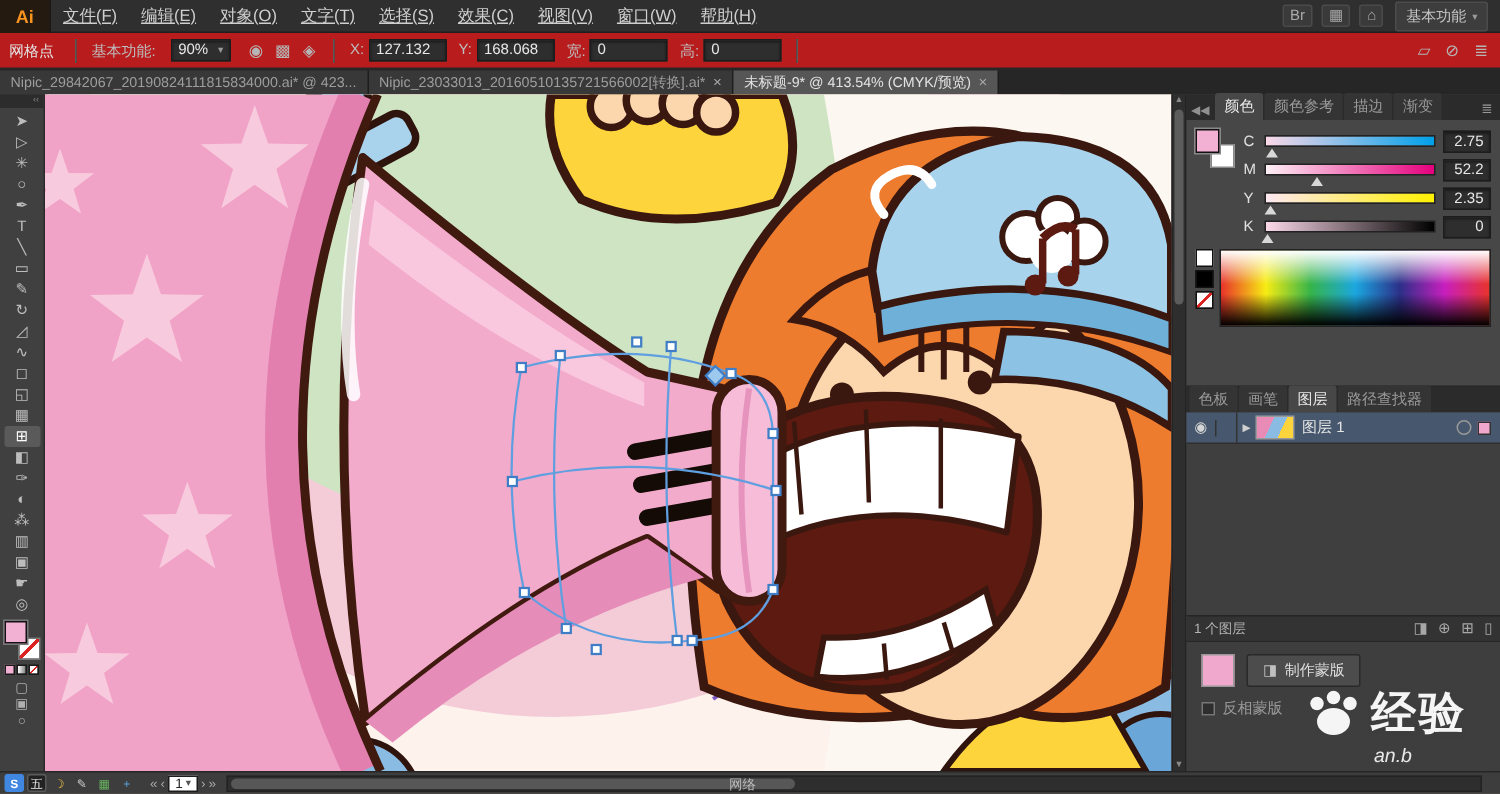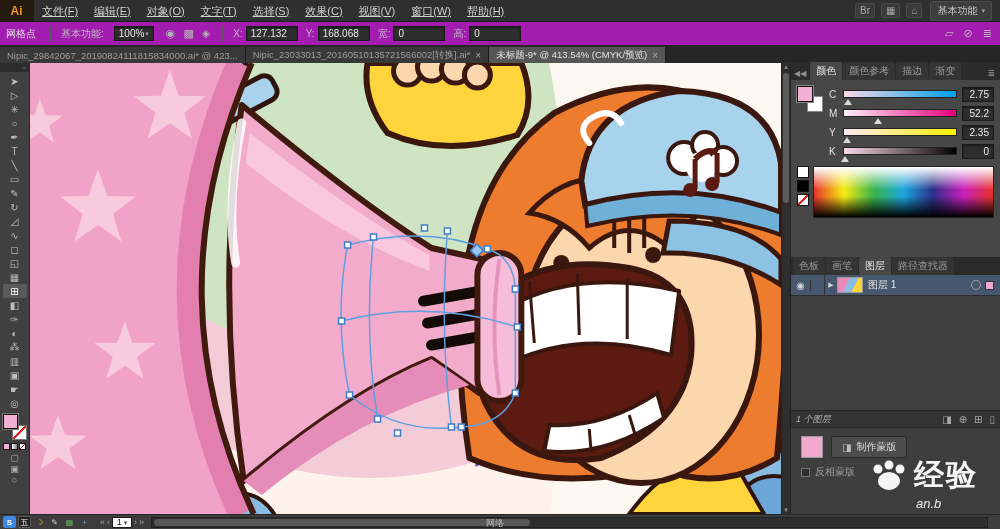--- a/index.html
+++ b/index.html
@@ -9,21 +9,21 @@
 
   
   .menubar { height:22px; background:#2f2f2f; border-bottom:1px solid #1f1f1f; display:flex; align-items:center; font-size:11px; flex:0 0 22px; }
   .ai-logo { width:34px; height:22px; background:#241a10; color:#f7931e; font-weight:bold; font-size:12px; display:flex; align-items:center; justify-content:center; border-right:1px solid #191919; }
   .menu-item { padding:0 8px; height:22px; line-height:22px; color:#cfcfcf; cursor:default;text-decoration:underline; }
   .menubar-right { margin-left:auto; display:flex; align-items:center; gap:8px; padding-right:8px; }
   .mb-icon { color:#a9a9a9; font-size:10px; border:1px solid #4a4a4a; background:#3a3a3a; padding:1px 4px; border-radius:2px; }
   .workspace-switch { display:flex; align-items:center; gap:4px; font-size:10px; color:#c5c5c5; background:#3d3d3d; border:1px solid #4c4c4c; border-radius:2px; padding:2px 6px; }
 
   
-  .controlbar { height:24px; background:#a21caf; border-bottom:1px solid #282828; display:flex; align-items:center; gap:10px; padding:0 6px; font-size:10px; flex:0 0 24px; }
+  .controlbar { height:24px; background:#b91c1c; border-bottom:1px solid #282828; display:flex; align-items:center; gap:10px; padding:0 6px; font-size:10px; flex:0 0 24px; }
   .ctx-label { color:#e2e2e2; font-size:10px; padding-right:4px; }
   .vsep { width:1px; height:16px; background:#2d2d2d; border-right:1px solid #5a5a5a; }
   .flabel { color:#bdbdbd; }
   .box { background:#2e2e2e; border:1px solid #1c1c1c; box-shadow:inset 0 1px 2px rgba(0,0,0,.5); padding:1px 4px; color:#e8e8e8; font-size:10px; min-width:46px; height:15px; line-height:12px; }
   .opacity-box { min-width:40px; display:inline-flex; justify-content:space-between; align-items:center; }
   .caret { font-size:7px; color:#9a9a9a; }
   .cb-icon { color:#b5b5b5; font-size:11px; padding:0 2px; }
   .fld { display:flex; align-items:center; gap:3px; }
   .num { min-width:52px; }
 
@@ -96,21 +96,21 @@
   .layer-row { height:21px; background:#47586e; display:flex; align-items:center; border-bottom:1px solid #2e2e2e; flex:0 0 21px; }
   .lr-eye { width:20px; text-align:center; font-size:10px; color:#d5d5d5; border-right:1px solid #333; }
   .lr-lock { width:14px; border-right:1px solid #333; height:100%; }
   .lr-exp { width:12px; font-size:7px; color:#cfcfcf; text-align:center; }
   .layer-thumb { width:26px; height:16px; border:1px solid #999; background:linear-gradient(115deg,#e88bb7 0 38%,#8abbe3 38% 66%,#fdd43c 66%); }
   .lr-name { flex:1; font-size:10px; color:#e5e5e5; padding-left:5px; }
   .lr-target { width:10px; height:10px; border:1px solid #9a9a9a; border-radius:50%; margin-right:4px; }
   .lr-sel { width:9px; height:9px; background:#f0a8cc; margin-right:6px; border:1px solid #333; }
   .layers-empty { flex:1; }
   .layers-footer { height:17px; background:#333; border-top:1px solid #252525; display:flex; align-items:center; padding:0 5px; gap:6px; flex:0 0 17px; }
-  .lf-count { font-size:9px; color:#b3b3b3; flex:1;font-style:italic; }
+  .lf-count { font-size:9px; color:#b3b3b3; flex:1; }
   .lf-icon { font-size:10px; color:#a8a8a8; }
 
   .trans-panel { height:86px; background:#3e3e3e; padding:8px 10px; display:flex; flex-direction:column; gap:7px; flex:0 0 86px; }
   .trans-row { display:flex; align-items:center; gap:8px; }
   .trans-thumb { width:22px; height:22px; border:1px solid #999; }
   .mask-btn { display:inline-flex; align-items:center; gap:5px; background:#4c4c4c; border:1px solid #292929; border-radius:2px; color:#ddd; font-size:10px; padding:3px 10px; }
   .mask-btn-icon { font-size:10px; color:#c0c0c0; }
   .invert-row { font-size:10px; color:#9a9a9a; display:flex; align-items:center; gap:5px; }
   .chk { width:9px; height:9px; border:1px solid #777; background:#2e2e2e; }
 
@@ -178,21 +178,21 @@
         <span class="caret">▾</span>
       </div>
     </div>
   </div>
 
   <div class="controlbar">
     <span class="ctx-label">网格点</span>
     <span class="vsep"></span>
     <span class="flabel">基本功能:</span>
     <span class="box opacity-box">
-      <span>100%</span>
+      <span>90%</span>
       <span class="caret">▾</span>
     </span>
     <div style="display:flex;gap:4px;">
 
         <span class="cb-icon"><span>◉</span></span>
 
         <span class="cb-icon"><span>▩</span></span>
 
         <span class="cb-icon"><span>◈</span></span>
       </div>

